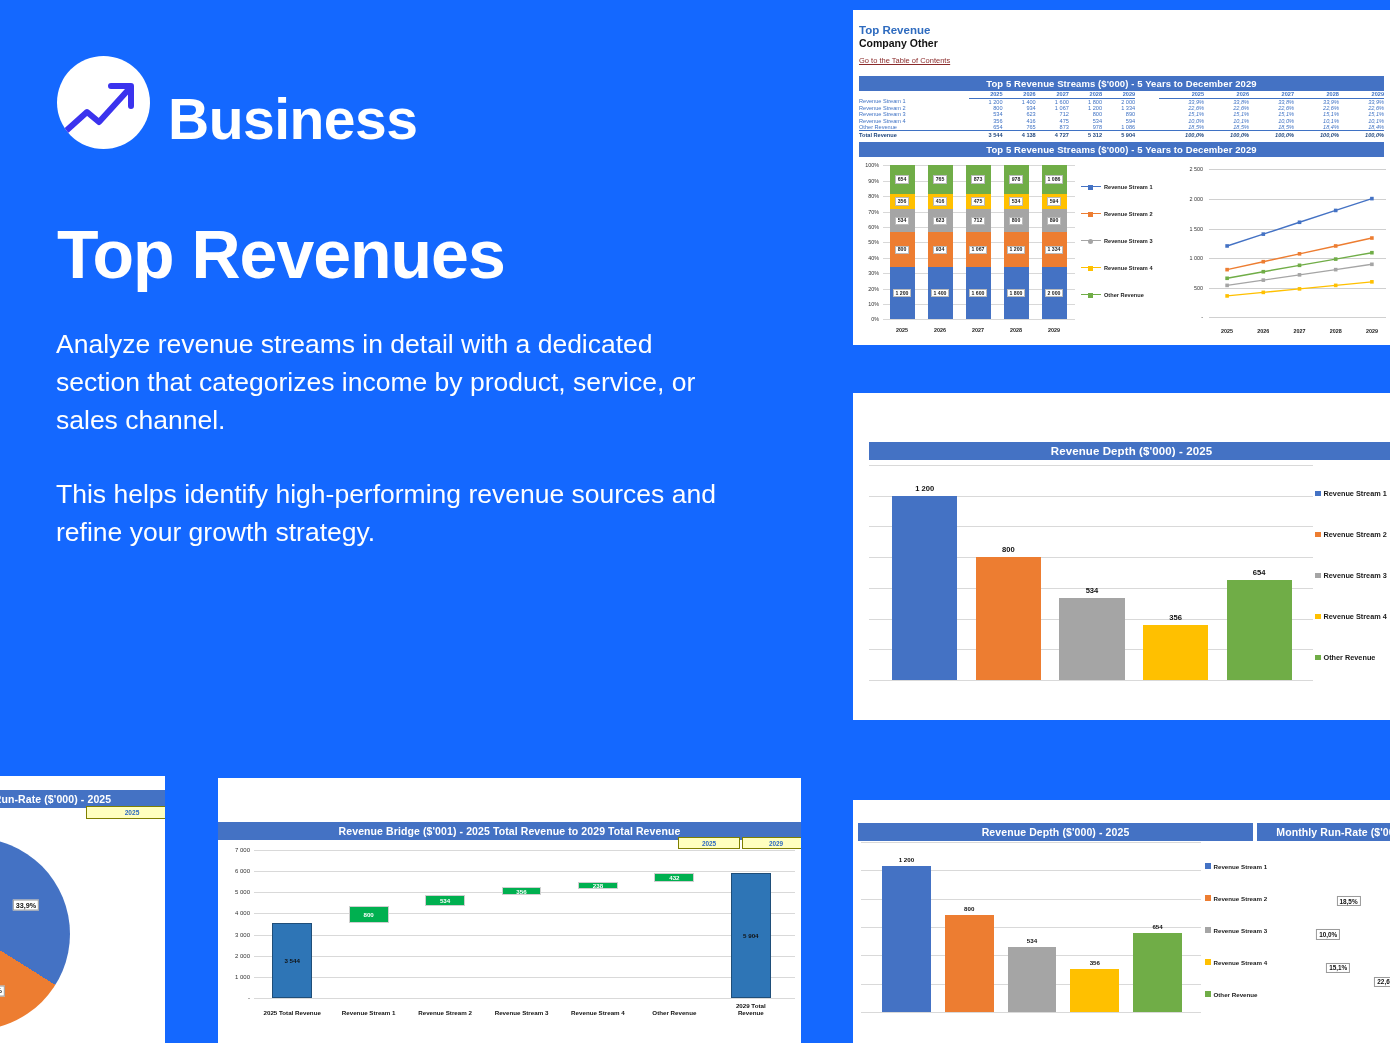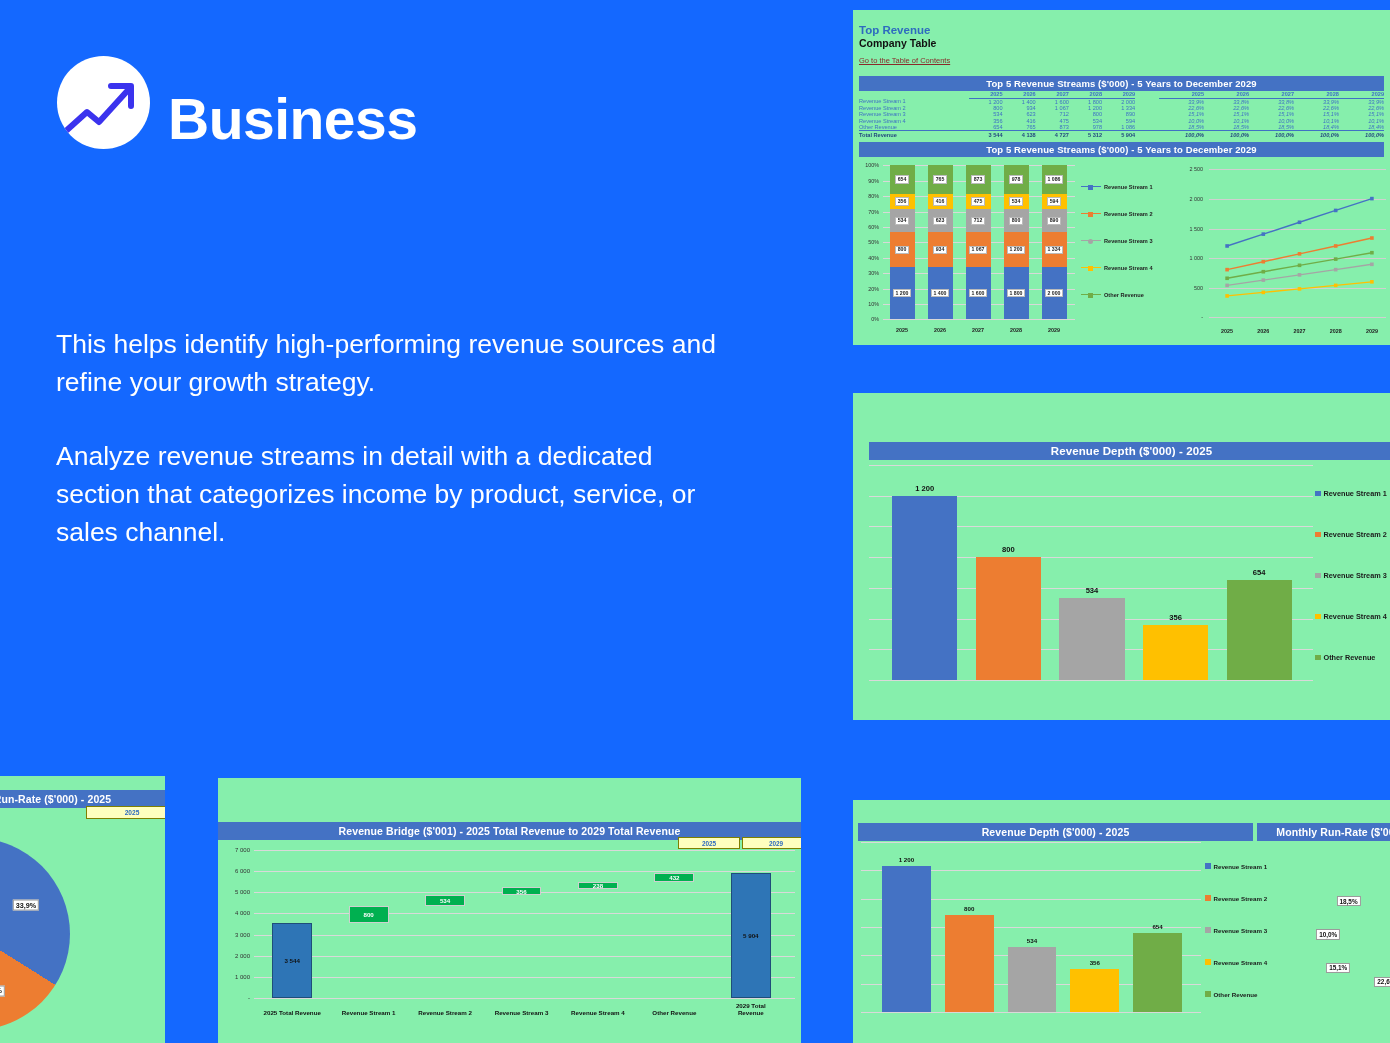--- a/index.html
+++ b/index.html
@@ -26,21 +26,21 @@
     position: absolute; left: 57px; top: 215px;
     color: #fff; font-size: 68px; font-weight: 700; letter-spacing: -1px;
   }
   #hero-body { position: absolute; left: 56px; top: 326px; width: 680px; }
   .hero-para {
     color: #fff; font-size: 26.5px; line-height: 1.43; font-weight: 400;
   }
   .hero-para + .hero-para { margin-top: 36px; }
 
   
-  .panel { position: absolute; background: #86efac; overflow: hidden; }
+  .panel { position: absolute; background: #ffffff; overflow: hidden; }
   .bar-title {
     background: #4472c4; color: #fff; font-weight: 700;
     text-align: center; letter-spacing: .1px;
   }
 
   
   #panel-a { left: 853px; top: 10px; width: 537px; height: 335px; padding: 0; }
   #pa-head { padding: 14px 0 0 6px; }
   #pa-title { color: #2e6bbf; font-size: 11.5px; font-weight: 700; }
   #pa-company { color: #111; font-size: 10.5px; font-weight: 700; margin-top: 1px; }
@@ -162,32 +162,33 @@
       <svg width="93" height="93" viewBox="0 0 93 93">
         <path d="M10 74 L30 56 L42 66 L72 33" fill="none" stroke="#3b33ee" stroke-width="6" stroke-linecap="round" stroke-linejoin="round"></path>
         <path d="M54 30 L74 30 L74 50" fill="none" stroke="#3b33ee" stroke-width="6" stroke-linecap="round" stroke-linejoin="round"></path>
       </svg>
     </div>
     <div id="logo-words">
       <div id="logo-line1">Business</div>
     </div>
   </div>
 
+  <h1 id="hero-title">Top Revenues</h1>
 
   <div id="hero-body">
+    <p class="hero-para">Analyze revenue streams in detail with a dedicated section that categorizes income by product, service, or sales channel.</p>
     <p class="hero-para">This helps identify high-performing revenue sources and refine your growth strategy.</p>
-    <p class="hero-para">Analyze revenue streams in detail with a dedicated section that categorizes income by product, service, or sales channel.</p>
   </div>
 
 </section>
 
 <section class="panel" id="panel-a">
   <div id="pa-head">
     <div id="pa-title">Top Revenue</div>
-    <div id="pa-company">Company Table</div>
+    <div id="pa-company">Company Other</div>
     <a id="pa-toc" href="#">Go to the Table of Contents</a>
   </div>
 
   <div class="bar-title" id="pa-tablebar">Top 5 Revenue Streams ($'000) - 5 Years to December 2029</div>
 
   <table id="pa-table">
     <thead>
         <tr id="pa-thead">
           <th style="text-align: left; border-bottom: none;"></th>
           <th>2025</th>

